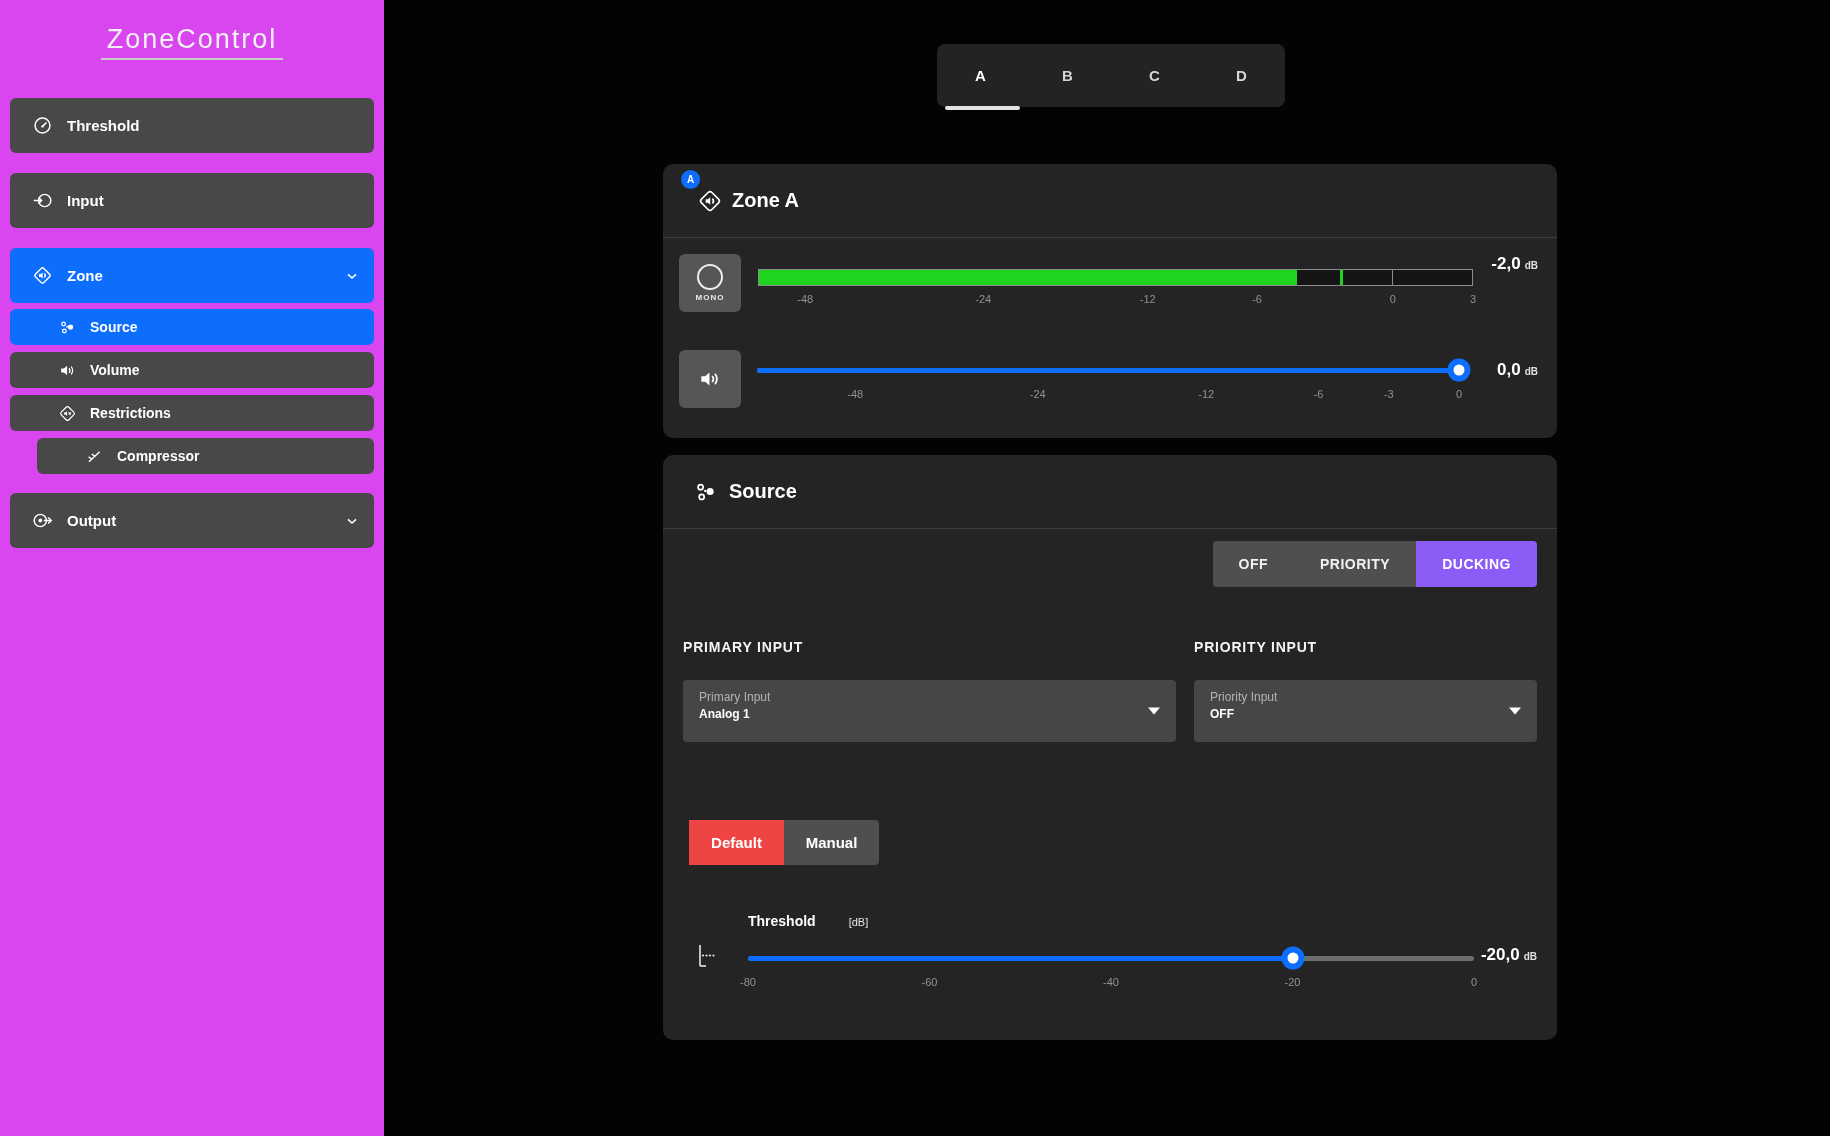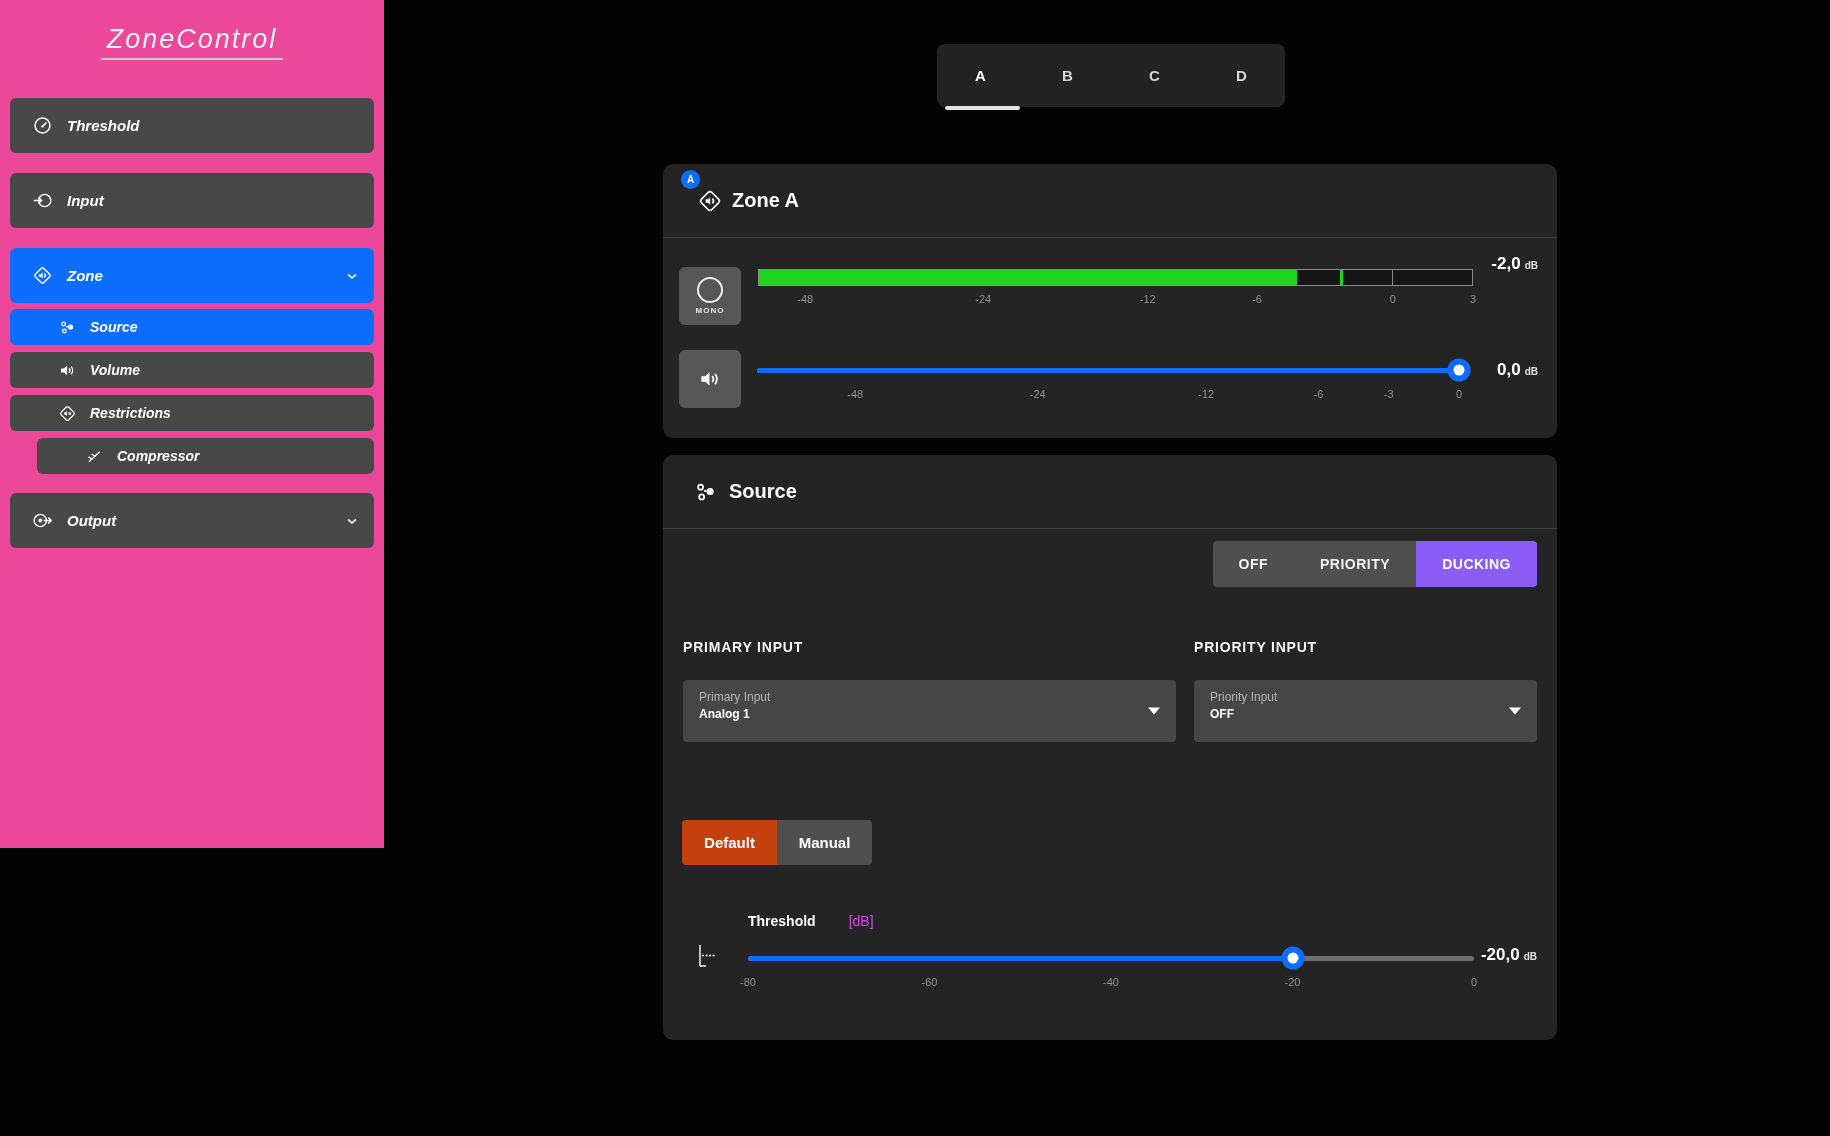--- a/index.html
+++ b/index.html
@@ -1,20 +1,20 @@
 <!DOCTYPE html>
 <html><head>
 <meta charset="utf-8">
 <style>
   html,body{margin:0;padding:0;background:#000;}
   .screen{position:relative;width:1830px;height:1136px;background:#030303;overflow:hidden;
           font-family:"Liberation Sans","DejaVu Sans",sans-serif;color:#fff;}
 
   
-  .sidebar{position:absolute;left:0;top:0;width:384px;height:848px;background:#ec4899;font-style:italic;}
+  .sidebar{position:absolute;left:0;top:0;width:384px;height:1136px;background:#d946ef;}
   .logo{margin:24px auto 0 auto;width:fit-content;font-size:27px;font-weight:400;letter-spacing:2px;
         color:#f2f2f2;border-bottom:2px solid #c9c9c9;padding:0 6px 3px 6px;}
   .nav{position:absolute;left:10px;right:10px;top:98px;}
   .nav-item,.nav-sub{display:flex;align-items:center;background:#484848;border-radius:6px;
         color:#fff;font-weight:bold;position:relative;cursor:pointer;}
   .nav-item{height:55px;padding-left:22px;font-size:15px;margin-bottom:20px;gap:14px;}
   .nav-sub{height:36px;padding-left:48px;font-size:14px;margin-bottom:7px;gap:13px;}
   .nav-item.tight{margin-bottom:6px;}
   .nav-sub.last{margin-bottom:19px;margin-left:27px;}
   .nav-item.active,.nav-sub.active{background:#0d6efd;}
@@ -79,25 +79,25 @@
   .dropdown{position:absolute;top:225px;height:62px;background:#464646;border-radius:4px;cursor:pointer;}
   .dd-inner{position:absolute;left:16px;top:10px;display:flex;flex-direction:column;gap:3px;}
   .dd-label{font-size:12px;color:#b3b3b3;}
   .dd-value{font-size:12px;font-weight:bold;color:#fff;}
   .dd-caret{position:absolute;right:16px;top:50%;transform:translateY(-50%);width:0;height:0;
             border-left:6px solid transparent;border-right:6px solid transparent;border-top:7px solid #fff;}
 
   .preset-group{position:absolute;left:19px;top:365px;display:flex;border-radius:4px;overflow:hidden;}
   .preset-btn{width:95px;height:45px;display:flex;align-items:center;justify-content:center;
               background:#4f4f4f;font-size:15px;font-weight:bold;color:#fff;cursor:pointer;}
-  .preset-btn.active{background:#c2410c;}
+  .preset-btn.active{background:#ef4444;margin-left:7px;}
 
   .thr-label{position:absolute;left:85px;top:458px;display:flex;align-items:baseline;gap:9px;}
   .thr-name{font-size:14px;font-weight:bold;color:#fff;}
-  .thr-unit{font-size:14px;color:#d946ef;padding-left:24px;}
+  .thr-unit{font-size:11px;color:#e5e5e5;padding-left:24px;}
   .thr-icon{position:absolute;left:30px;top:485px;}
   .thr-slider{position:absolute;left:85px;top:492px;width:726px;}
 </style>
 </head>
 <body>
 
 <div class="screen">
 
   <aside class="sidebar">
     <div class="logo">ZoneControl</div>
@@ -231,21 +231,21 @@
         <svg width="26" height="26" viewBox="0 0 24 24" fill="none" stroke="#fff" stroke-width="1.5">
           <rect x="5.2" y="5.2" width="13.6" height="13.6" rx="2.5" transform="rotate(45 12 12)"></rect>
           <polygon points="8,10.4 10,10.4 12.2,8.6 12.2,15.4 10,13.6 8,13.6" fill="#fff" stroke="none"></polygon>
           <path d="M14.2,9.8 a3.2,3.2 0 0 1 0,4.4"></path>
         </svg>
       </span>
       <span class="badge">A</span>
       <span class="panel-title">Zone A</span>
     </div>
 
-    <div class="sq-btn" style="top:90px;margin-top:13px;">
+    <div class="sq-btn" style="top:90px;">
       <div class="mono-ring"></div>
       <div class="mono-lbl">MONO</div>
     </div>
     <div class="meter-wrap">
       <div class="meter-bar">
         <div class="meter-fill" style="width: 75.5%;"></div>
         <div class="meter-peak" style="left: 81.5%;"></div>
         <div class="meter-zero" style="left: 88.8%;"></div>
       </div>
       <div class="ticks">

